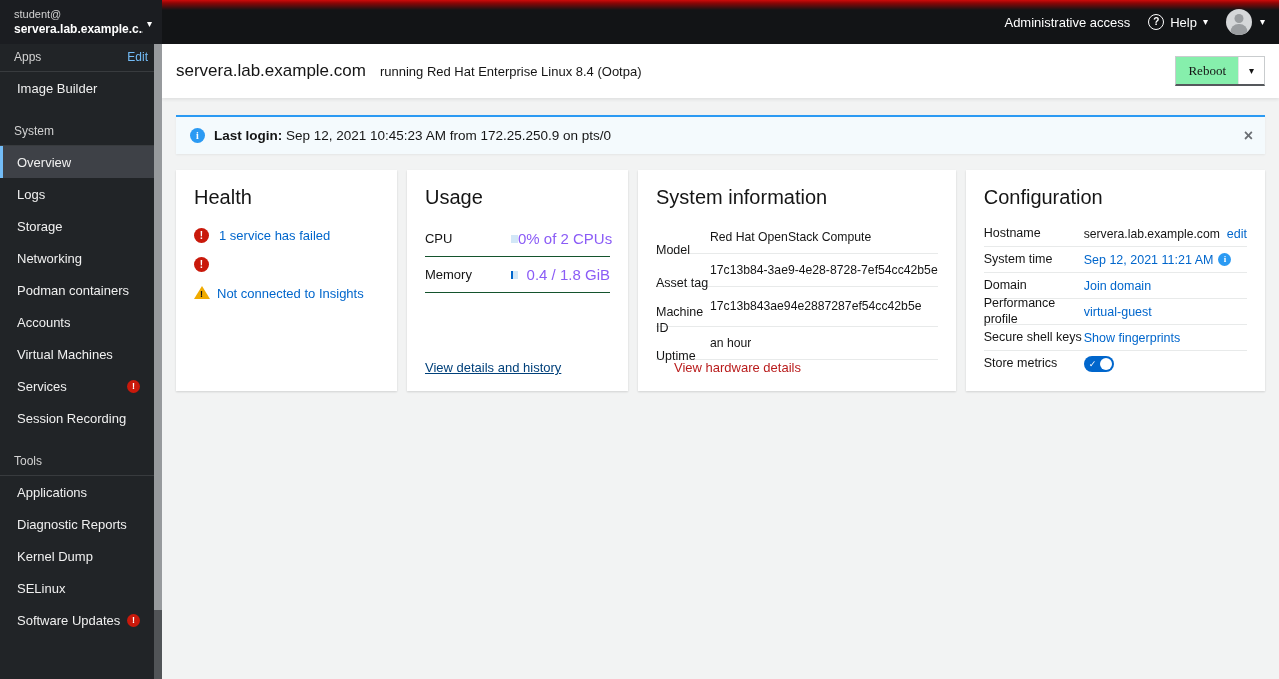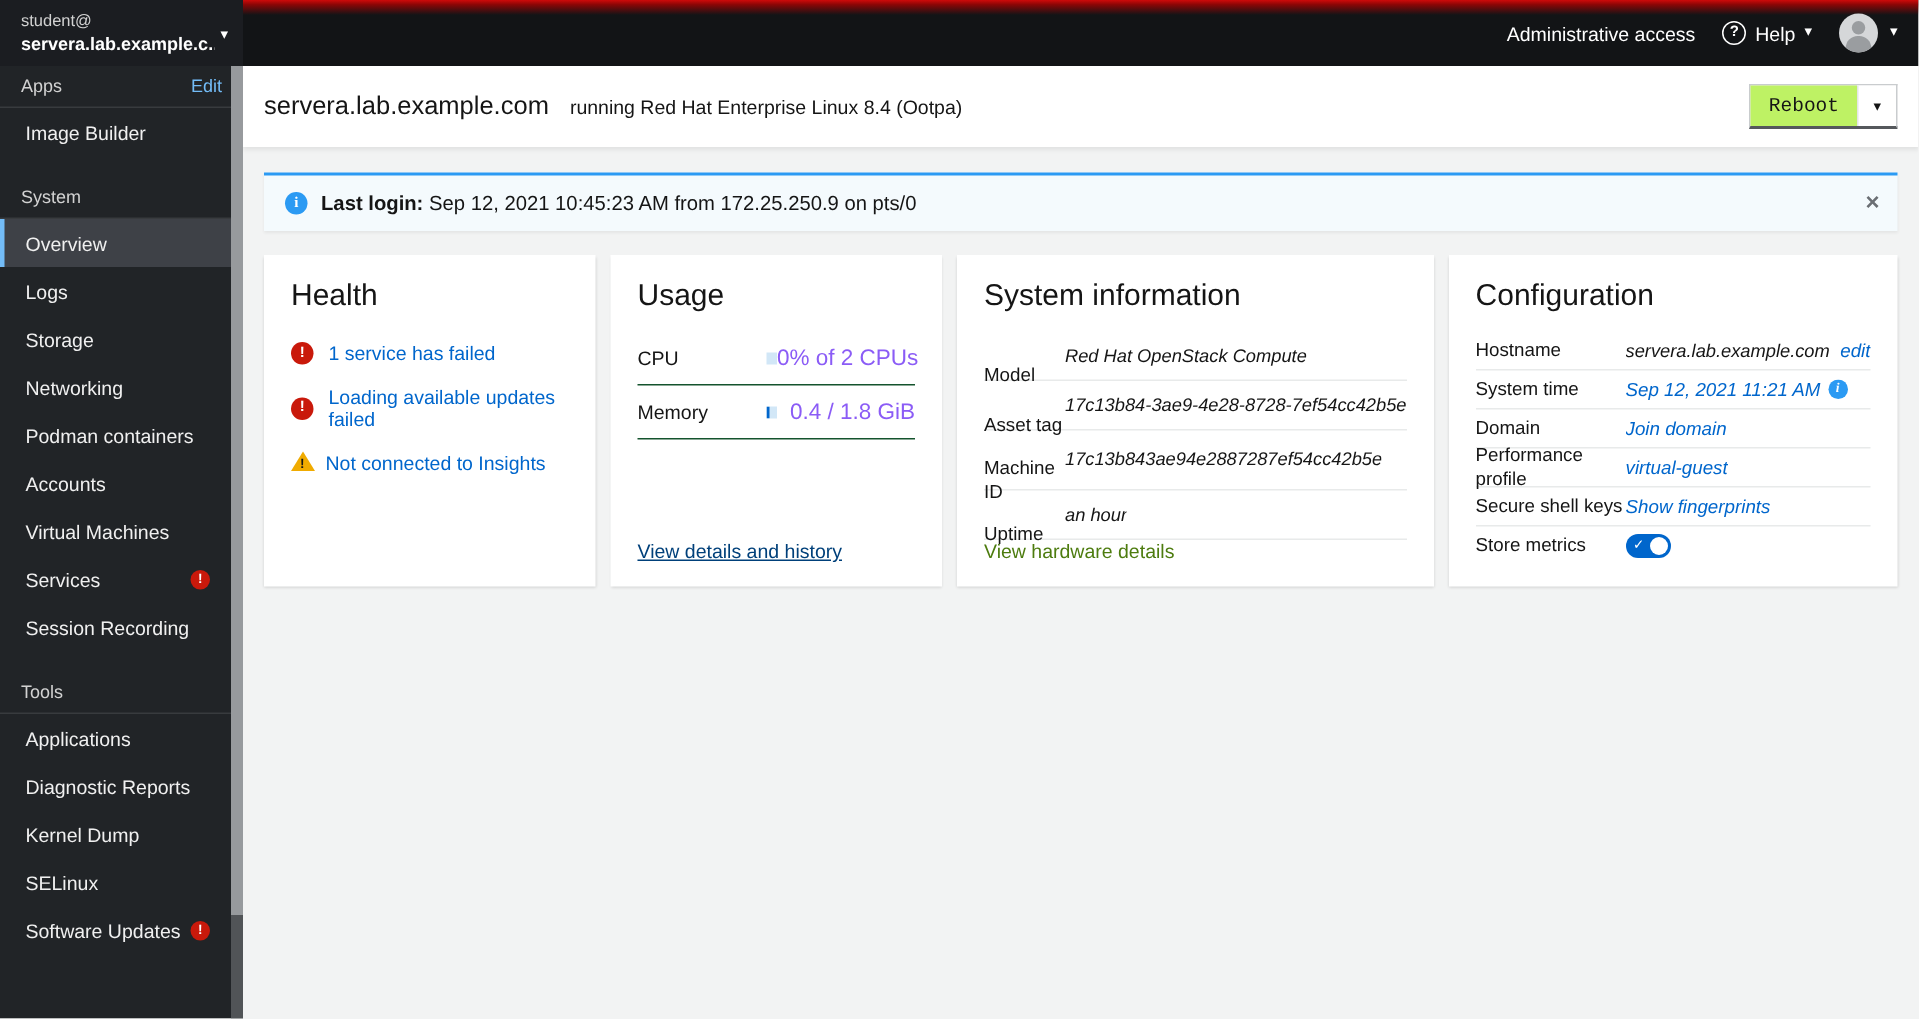--- a/index.html
+++ b/index.html
@@ -47,21 +47,21 @@
   .avatar { width:26px; height:26px; border-radius:50%; background:#d5d7d9; overflow:hidden; position:relative; }
   .avatar::before { content:""; position:absolute; top:5px; left:50%; transform:translateX(-50%); width:9px; height:9px; border-radius:50%; background:#9a9da0; }
   .avatar::after { content:""; position:absolute; top:15px; left:50%; transform:translateX(-50%); width:17px; height:12px; border-radius:8px 8px 0 0; background:#9a9da0; }
 
   
   .main { position:absolute; left:162px; right:0; top:44px; bottom:0; background:#f2f3f3; overflow:hidden; }
   .page-header { height:54px; background:#fff; display:flex; align-items:center; padding:0 14px; gap:14px; box-shadow:0 2px 3px rgba(0,0,0,0.07); position:relative; z-index:2; }
   .page-title { font-size:17px; color:#151515; }
   .page-subtitle { font-size:13px; color:#151515; }
   .reboot-split { margin-left:auto; display:flex; align-items:stretch; border:1px solid #c9ccce; border-bottom:2px solid #55585c; background:#fff; height:30px; }
-  .reboot-btn { padding:0 12px; font-size:13px; color:#151515; background:#bef264; border:none; cursor:pointer; font-family:Liberation Mono, monospace; }
+  .reboot-btn { padding:0 12px; font-size:13px; color:#151515; background:#86efac; border:none; cursor:pointer; font-family:Liberation Serif, serif; }
   .reboot-caret { width:26px; border:none; border-left:1px solid #e3e5e6; background:#fff; color:#151515; font-size:10px; cursor:pointer; }
 
   
   .content { padding:17px 14px; }
 
   .alert { position:relative; background:#f4fafd; border-top:2px solid #2b9af3; padding:11px 36px 11px 14px; display:flex; align-items:flex-start; gap:9px; margin-bottom:16px; box-shadow:0 1px 2px rgba(0,0,0,0.06); }
   .info-icon { width:15px; height:15px; border-radius:50%; background:#2b9af3; position:relative; flex:0 0 auto; }
   .info-icon::after { content:"i"; position:absolute; left:50%; top:50%; transform:translate(-50%,-54%); color:#fff; font-size:10px; font-weight:700; font-family:"Liberation Serif",serif; }
   .alert-text { font-size:13.5px; color:#151515; }
   .alert-text b { font-weight:700; }
@@ -81,29 +81,29 @@
   .health-item.warn .health-link { margin-left:-3px; }
 
   
   .usage-row { display:flex; align-items:center; border-bottom:1px solid #14532d; padding:9px 0; }
   .usage-label { width:86px; font-size:13px; color:#151515; flex:0 0 auto; }
   .usage-bar { flex:1; height:8px; background:#d2e7f7; position:relative; overflow:hidden; }
   .usage-fill { position:absolute; left:0; top:0; bottom:0; background:#0066cc; }
   .usage-value { width:92px; text-align:right; font-size:15px; color:#8b5cf6; flex:0 0 auto; white-space:nowrap; }
   .card-bottom-link { margin-top:auto; font-size:13px; cursor:pointer; text-decoration:none; }
   .link-underline { color:#00407a; text-decoration:underline; }
-  .link-plain { color:#4d7c0f; }
+  .link-plain { color:#b91c1c;margin-left:18px; }
 
   
   .kv-row { display:flex; border-bottom:1px solid #e8eaea; padding:6px 0; align-items:center; min-height:26px; }
   .kv-row.no-border { border-bottom:none; }
   .kv-label { font-size:12.5px; color:#151515; flex:0 0 auto; line-height:1.25; }
   .sysinfo .kv-label { width:54px;margin-top:28px; }
   .config .kv-label { width:100px; }
-  .kv-value { font-size:12.2px; color:#151515; white-space:nowrap; overflow:hidden;font-style:italic; }
+  .kv-value { font-size:12.2px; color:#151515; white-space:nowrap; overflow:hidden; }
   .kv-link { color:#0066cc; font-size:12.5px; text-decoration:none; cursor:pointer; }
   .kv-action { color:#0066cc; font-size:12.5px; text-decoration:none; cursor:pointer; margin-left:7px; }
   .mini-info { display:inline-block; width:13px; height:13px; border-radius:50%; background:#2b9af3; position:relative; vertical-align:-2px; margin-left:5px; cursor:pointer; }
   .mini-info::after { content:"i"; position:absolute; left:50%; top:50%; transform:translate(-50%,-54%); color:#fff; font-size:9px; font-weight:700; font-family:"Liberation Serif",serif; }
   .switch { width:30px; height:16px; border-radius:8px; background:#0066cc; position:relative; cursor:pointer; }
   .switch::after { content:""; position:absolute; right:2px; top:2px; width:12px; height:12px; border-radius:50%; background:#fff; }
   .switch::before { content:"✓"; position:absolute; left:5px; top:50%; transform:translateY(-52%); color:#fff; font-size:9px; }
 </style>
 </head>
 <body>
@@ -226,21 +226,20 @@
       <div class="cards">
 
         <div class="card">
           <div class="card-title">Health</div>
           <div class="health-item">
             <span class="icon-error"></span>
             <a class="health-link">1 service has failed</a>
           </div>
           <div class="health-item">
             <span class="icon-error"></span>
-            <a class="health-link">Loading available updates failed</a>
           </div>
           <div class="health-item warn">
             <span class="icon-warning"></span>
             <a class="health-link">Not connected to Insights</a>
           </div>
         </div>
 
         <div class="card">
           <div class="card-title">Usage</div>
           <div class="usage-row">

